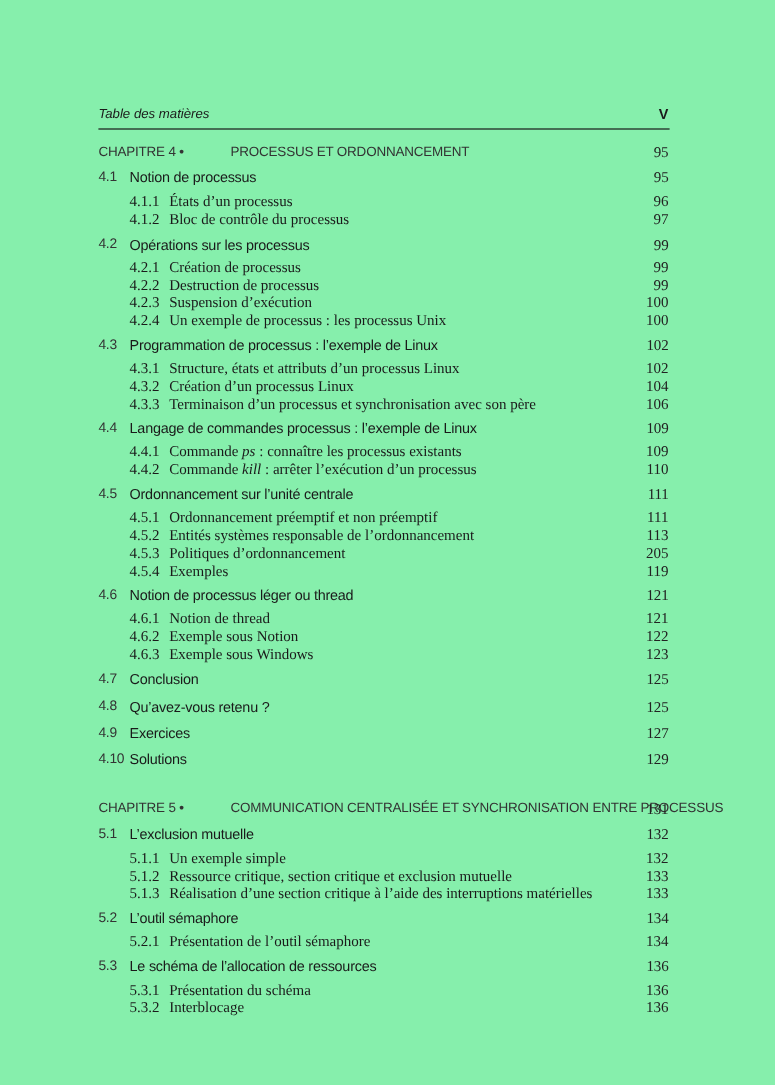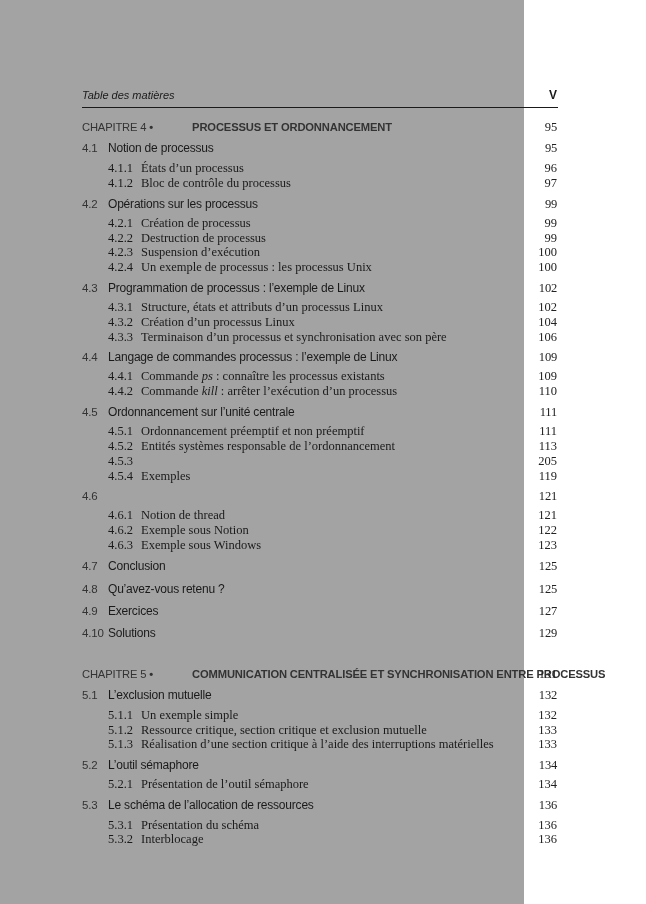--- a/index.html
+++ b/index.html
@@ -10,22 +10,22 @@
     body {
       width: 646px;
       height: 904px;
       position: relative;
       overflow: hidden;
       color: #1a1a1a;
     }
     .page {
       position: absolute;
       left: 0; top: 0;
-      width: 524px; height: 904px;
-      background: #a3a3a3;
+      width: 646px; height: 904px;
+      background: #86efac;
     }
     .running-head {
       position: absolute;
       left: 82px;
       width: 476px;
       top: 89px;
       height: 16px;
       font-family: "Liberation Sans", sans-serif;
       font-size: 11px;
       color: #1a1a1a;
@@ -68,21 +68,21 @@
       color: #222;
     }
     
     .toc-line.chapter {
       font-family: "Liberation Sans", sans-serif;
       font-size: 11.2px;
       letter-spacing: -0.15px;
     }
     .toc-line.chapter .num { left: 0; color: #333; }
     .toc-line.chapter .sep { font-weight: bold; }
-    .toc-line.chapter .ch-title { font-weight: bold; padding-left: 36px; }
+    .toc-line.chapter .ch-title { font-weight: normal; padding-left: 36px; }
     
     .toc-line.section {
       font-family: "Liberation Sans", sans-serif;
       font-size: 12px;
       letter-spacing: -0.2px;
     }
     .toc-line.section .num { left: 0; font-size: 11.5px; color: #333; }
     .toc-line.section .label { left: 26px; }
     
     .toc-line.subsection {
@@ -193,29 +193,31 @@
         <span class="label">Ordonnancement préemptif et non préemptif</span>
         <span class="page-num">111</span>
       </div>
       <div class="toc-line subsection" style="top: 438px;">
         <span class="num">4.5.2</span>
         <span class="label">Entités systèmes responsable de l’ordonnancement</span>
         <span class="page-num">113</span>
       </div>
       <div class="toc-line subsection" style="top: 453px;">
         <span class="num">4.5.3</span>
+        <span class="label">Politiques d’ordonnancement</span>
         <span class="page-num">205</span>
       </div>
       <div class="toc-line subsection" style="top: 468px;">
         <span class="num">4.5.4</span>
         <span class="label">Exemples</span>
         <span class="page-num">119</span>
       </div>
       <div class="toc-line section" style="top: 488px;">
         <span class="num">4.6</span>
+        <span class="label">Notion de processus léger ou thread</span>
         <span class="page-num">121</span>
       </div>
       <div class="toc-line subsection" style="top: 507px; text-decoration: underline;">
         <span class="num">4.6.1</span>
         <span class="label">Notion de thread</span>
         <span class="page-num">121</span>
       </div>
       <div class="toc-line subsection" style="top: 522px;">
         <span class="num">4.6.2</span>
         <span class="label">Exemple sous Notion</span>

